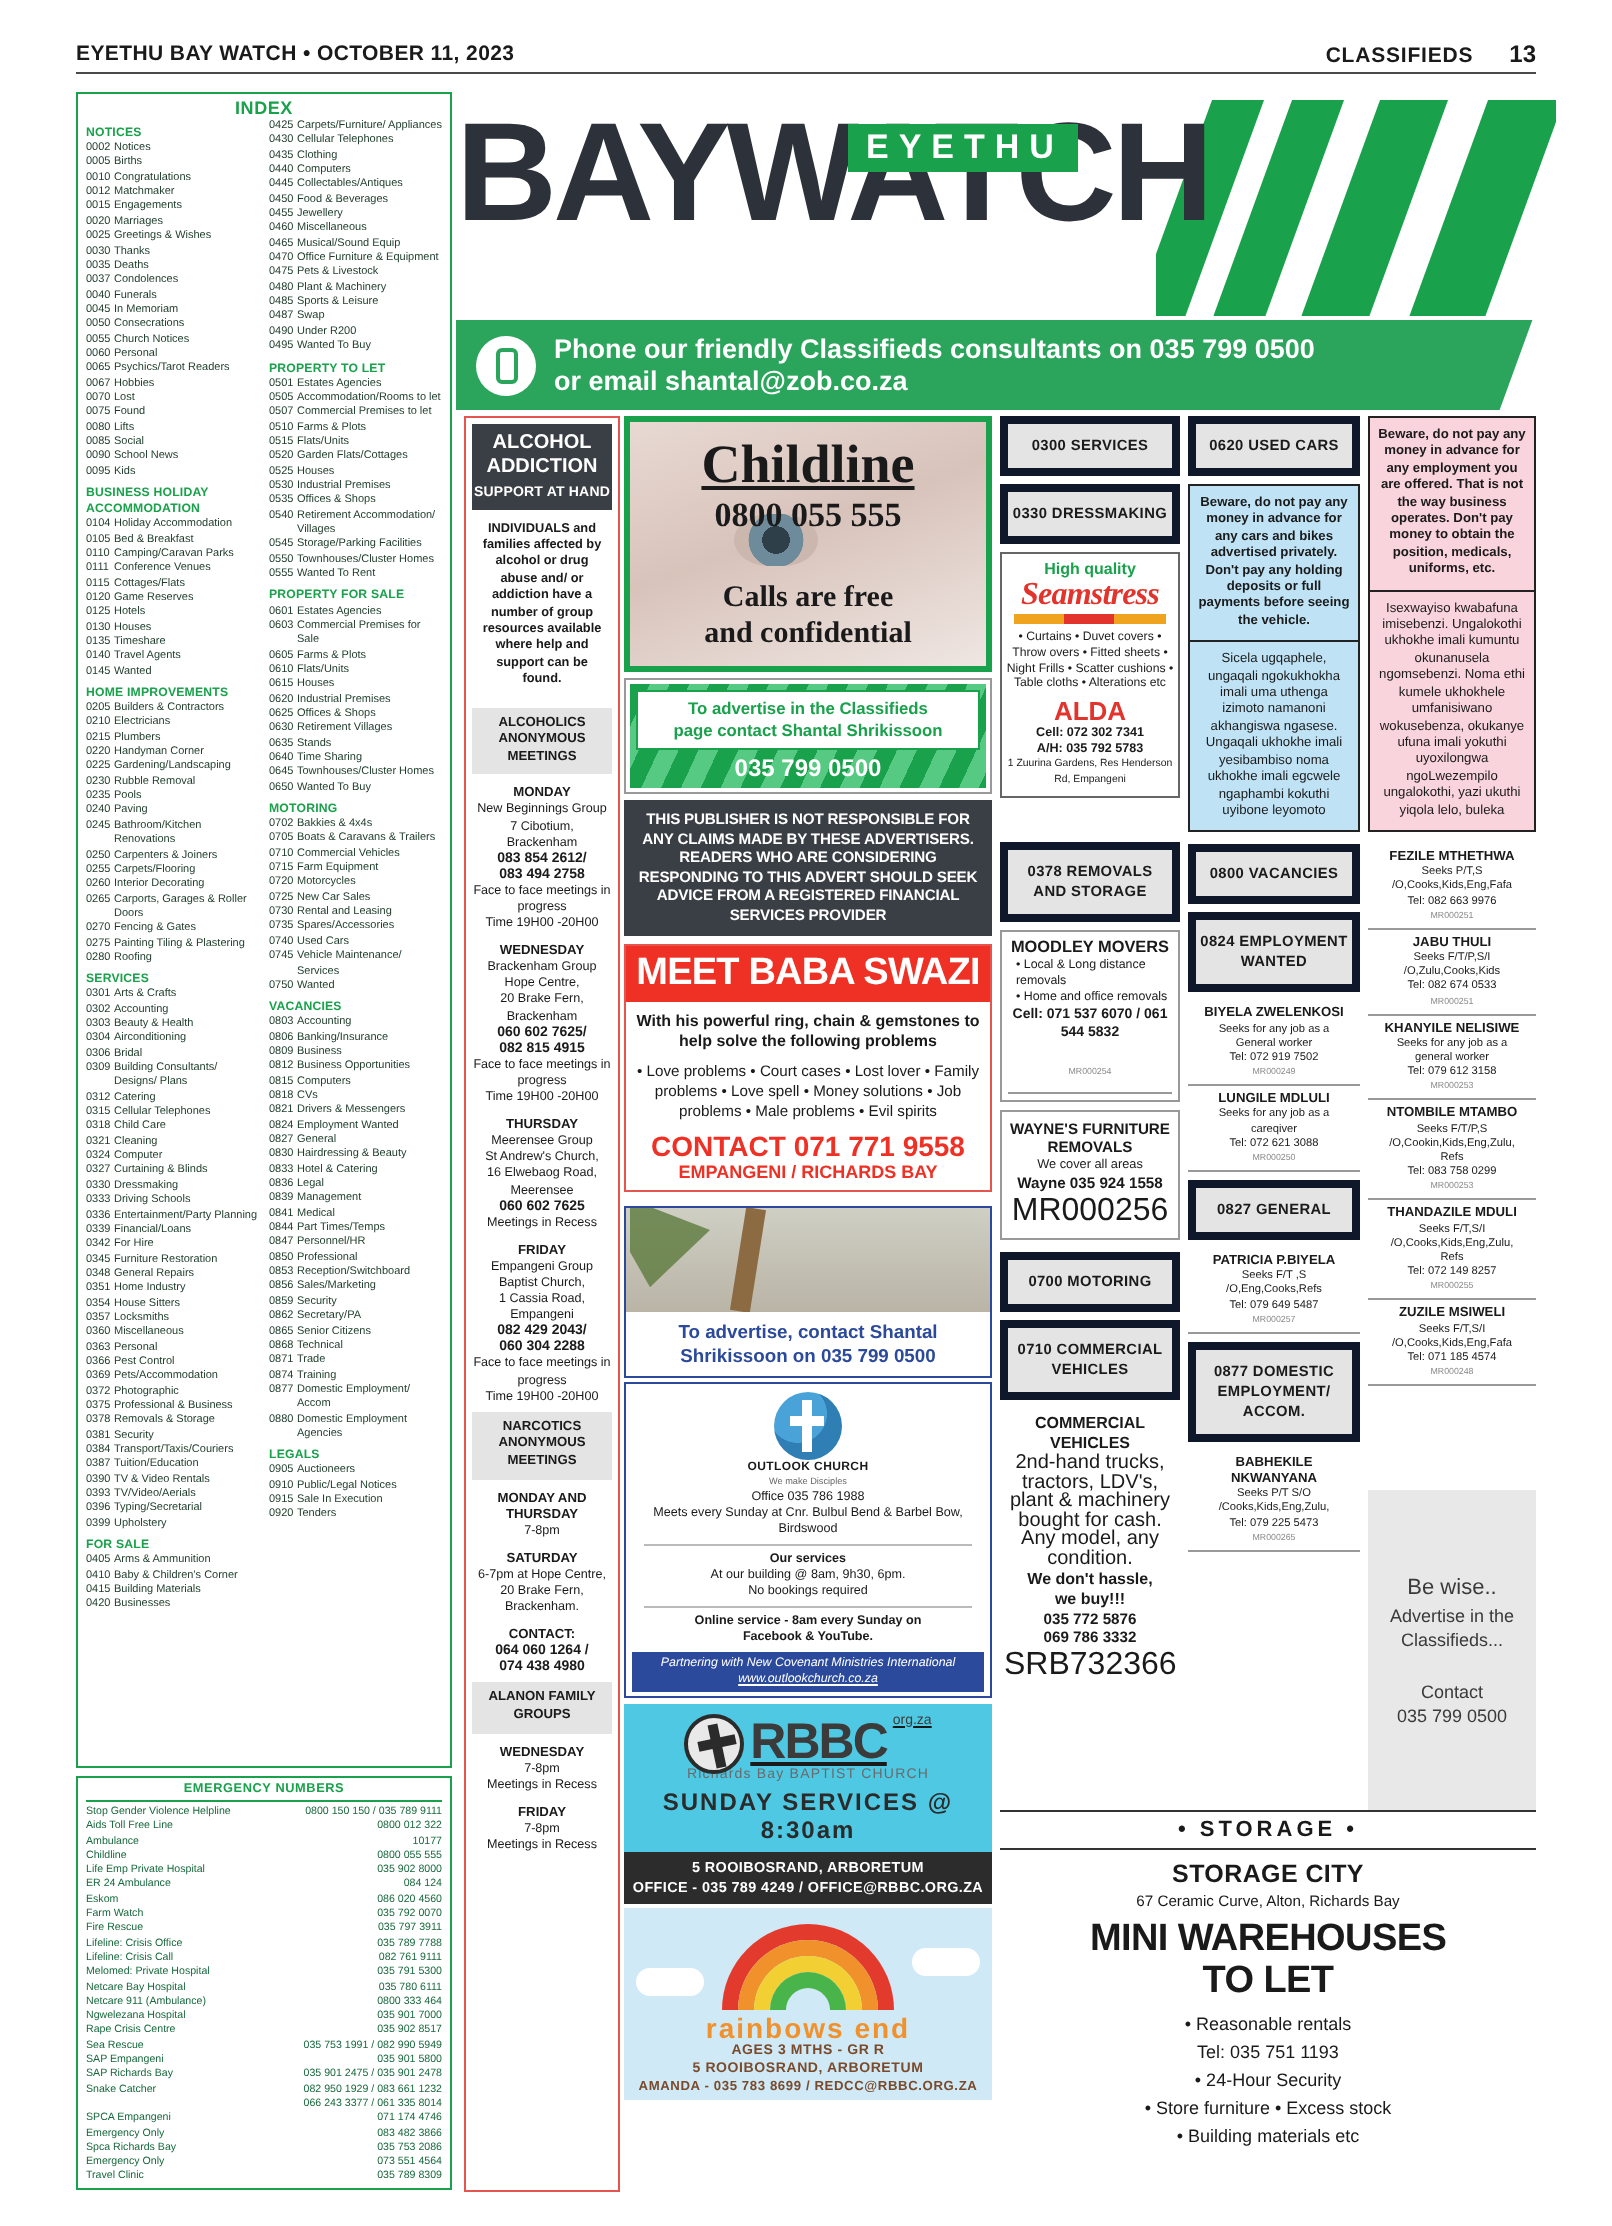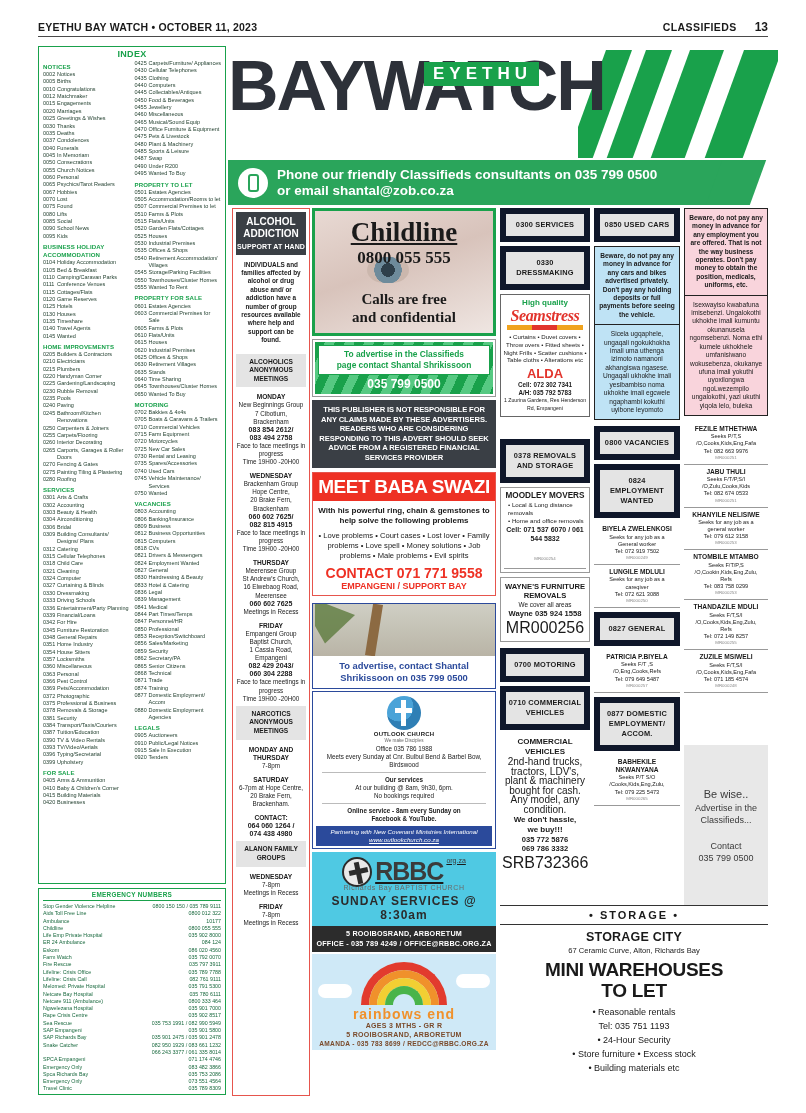--- a/index.html
+++ b/index.html
@@ -172,21 +172,21 @@
   .rainbow .cloud { position:absolute; width:34px; height:14px; background:#fff; border-radius:14px; top:30px; }
   .rainbow .cl1 { left:6px; } .rainbow .cl2 { right:6px; top:20px; }
   .rainbow .nm { position:absolute; left:0; right:0; top:52px; text-align:center; color:#f0912b;
                  font-size:14px; font-weight:bold; letter-spacing:1px; }
   .rainbow .ln { position:absolute; left:0; right:0; text-align:center; color:#7a4a2a; font-weight:bold; font-size:7px; letter-spacing:.3px; }
   .rainbow .l1{ top:68px;} .rainbow .l2{ top:77px;} .rainbow .l3{ top:86px; font-size:6.6px;}
 
   
   .rcol { position:absolute; }
   .grey-cat { background:#e4e4e4; text-align:center; font-weight:bold; font-size:7.4px; line-height:10px;
-              padding:6px 2px; border:6px solid #0f172a; margin-bottom:4px; letter-spacing:.2px;}
+              padding:6px 2px; border:4px solid #0f172a; margin-bottom:4px; letter-spacing:.2px;}
   .warn-box { border:1px solid #222; background:#fff; font-weight:bold; font-size:6.6px; line-height:8.4px;
               text-align:center; padding:5px 4px; }
   .warn-blue { background:#bfe3f5; }
   .warn-pink { background:#f9d4dc; }
 
   .seamstress { border:1px solid #666; padding:3px 2px; }
   .seamstress .hq { text-align:center; font-size:8px; font-weight:bold; color:#19a14b; }
   .seamstress .logo { text-align:center; font-family:"Liberation Serif", serif; font-style:italic; font-weight:bold;
                       font-size:16px; color:#e2342c; letter-spacing:-.4px; line-height:17px; }
   .seamstress .bar { height:5px; background:linear-gradient(90deg,#f0a31e 0 33%,#e2342c 33% 66%,#f0a31e 66%); margin:1px 4px 3px; }
@@ -1185,21 +1185,21 @@
     </div>
   </div>
 
   <div class="disclaimer">THIS PUBLISHER IS NOT RESPONSIBLE FOR ANY CLAIMS MADE BY THESE ADVERTISERS. READERS WHO ARE CONSIDERING RESPONDING TO THIS ADVERT SHOULD SEEK ADVICE FROM A REGISTERED FINANCIAL SERVICES PROVIDER</div>
 
   <div class="baba">
     <div class="hd">MEET BABA SWAZI</div>
     <div class="l1">With his powerful ring, chain &amp; gemstones to help solve the following problems</div>
     <div class="l2">• Love problems • Court cases • Lost lover • Family problems • Love spell • Money solutions • Job problems • Male problems • Evil spirits</div>
     <div class="cta">CONTACT 071 771 9558</div>
-    <div class="cta2">EMPANGENI / SUPPORT BAY</div>
+    <div class="cta2">EMPANGENI / RICHARDS BAY</div>
   </div>
 
   <div class="church-box">
     <div class="church-hero">
       <div class="frond"></div>
       <div class="post"></div>
     </div>
     <div class="church-cta">
       <div>To advertise, contact Shantal</div>
       <div>Shrikissoon on 035 799 0500</div>
@@ -1315,21 +1315,21 @@
       </div>
     <div class="t">We don't hassle,</div>
     <div class="t">we buy!!!</div>
     <div class="ph">035 772 5876</div>
     <div class="ph">069 786 3332</div>
     <div class="ref">SRB732366</div>
   </div>
 </div>
 
 <div class="rcol" style="left:594px; top:208px; width:86px;">
-  <div class="grey-cat">0850
+  <div class="grey-cat">0620
 USED CARS</div>
   <div class="warn-box warn-blue">Beware, do not pay any money in advance for any cars and bikes advertised privately. Don't pay any holding deposits or full payments before seeing the vehicle.</div>
   <div class="warn-box warn-blue" style="border-top:none; font-weight:normal;">Sicela ugqaphele, ungaqali ngokukhokha imali uma uthenga izimoto namanoni akhangiswa ngasese. Ungaqali ukhokhe imali yesibambiso noma ukhokhe imali egcwele ngaphambi kokuthi uyibone leyomoto</div>
 
   <div class="grey-cat" style="margin-top:6px">0800
 VACANCIES</div>
   <div class="grey-cat">0824
 EMPLOYMENT
 WANTED</div>
 

